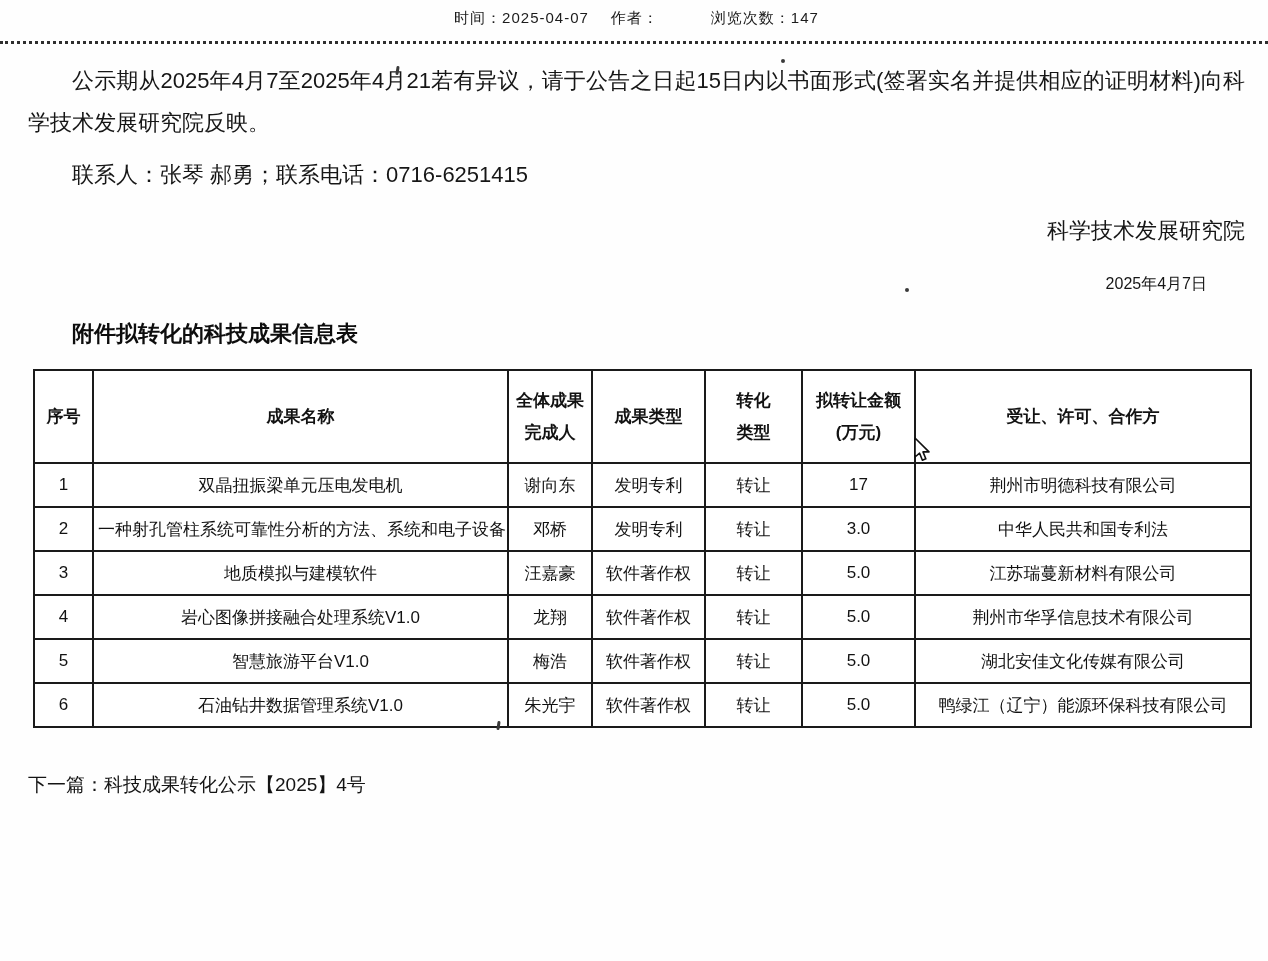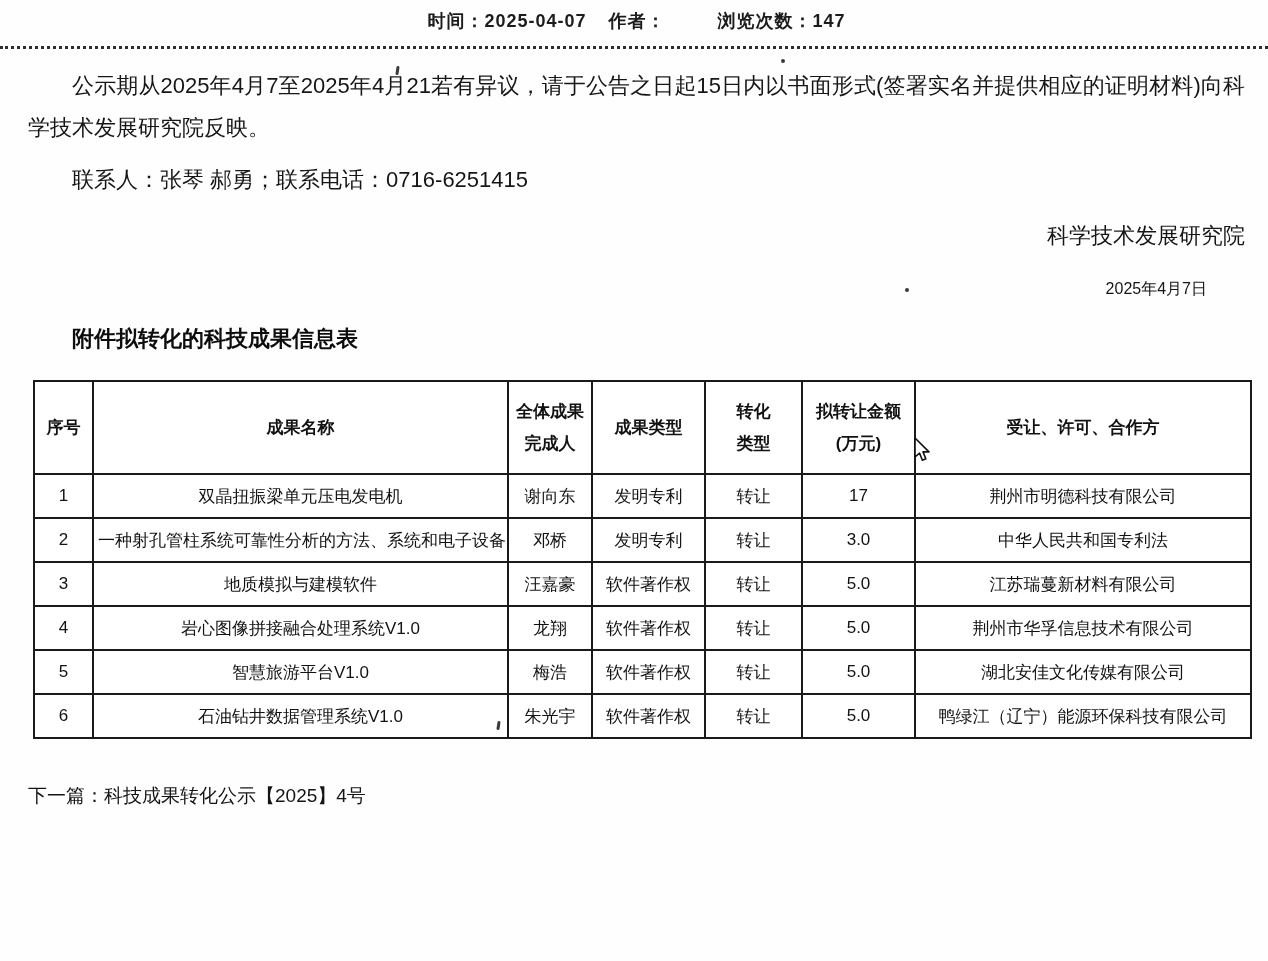--- a/index.html
+++ b/index.html
@@ -10,22 +10,22 @@
     height: 961px;
     background: #fefefe;
     overflow: hidden;
     box-sizing: border-box;
     padding: 0 23px 0 28px;
   }
   
   .meta {
     padding-top: 9px;
     text-align: center;
-    font-size: 18px;
-    font-weight: bold;
+    font-size: 15px;
+    font-weight: normal;
     letter-spacing: 1px;
     color: #1c1c1c;
     white-space: nowrap;
   }
   .meta .gap-sm { margin-left: 22px; }
   .meta .gap-lg { margin-left: 52px; }
   
   .divider {
     margin-top: 13px;
     margin-left: -28px;
@@ -60,21 +60,21 @@
     font-size: 22px;
     font-weight: bold;
     color: #0d0d0d;
     font-family: Liberation Serif, serif;
   }
   
   table.results {
     border-collapse: collapse;
     table-layout: fixed;
     width: 1217px;
-    margin: 26px 0 0 5px;
+    margin: 20px 0 0 5px;
     background: #fff;
   }
   table.results th, table.results td {
     border: 2px solid #1a1a1a;
     text-align: center;
     vertical-align: middle;
     padding: 0 4px;
     overflow: hidden;
     color: #121212;
   }

